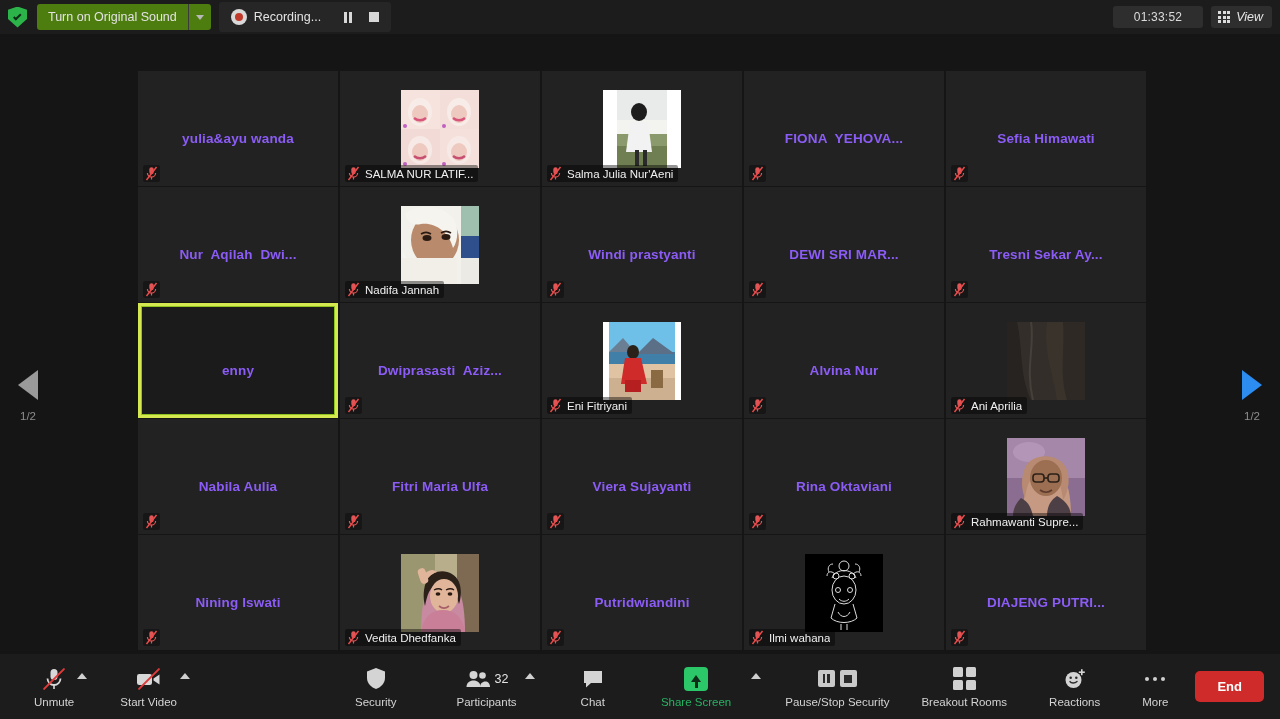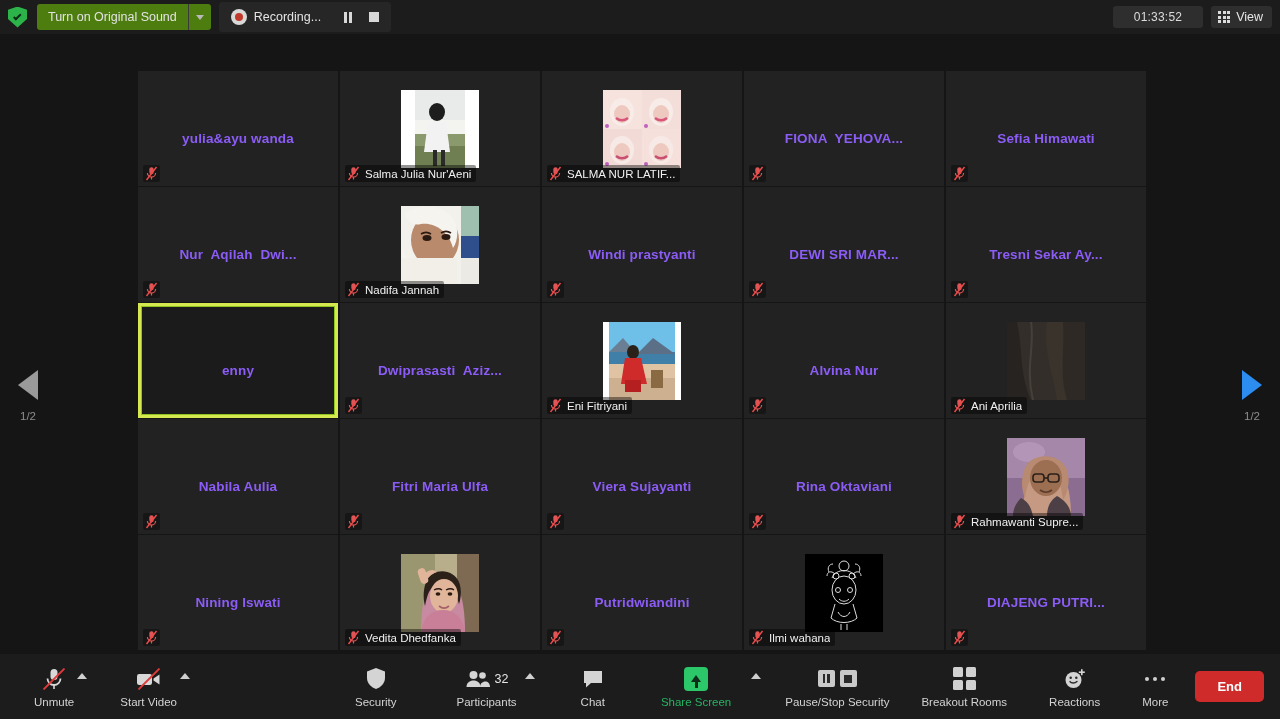--- a/index.html
+++ b/index.html
@@ -58,21 +58,21 @@
   .ic-pause i { display: block; width: 3px; height: 11px; background: #d8d8d8; }
   .ic-stop { width: 10px; height: 10px; background: #d8d8d8; }
 
   .topbar-right { margin-left: auto; display: flex; align-items: center; gap: 8px; padding-right: 8px; }
   .timer {
     background: #2e2e2e; border-radius: 3px; padding: 4px 21px;
     font-size: 12px; color: #dcdcdc; letter-spacing: .2px;
   }
   .viewbtn {
     background: #2e2e2e; border-radius: 3px; padding: 4px 9px 4px 7px;
-    display: flex; align-items: center; gap: 6px; font-size: 12.5px; color: #e6e6e6; cursor: pointer;
+    display: flex; align-items: center; gap: 6px; font-size: 12.5px; color: #e6e6e6; cursor: pointer; font-style: italic;
   }
   .grid-ic { display: grid; grid-template-columns: repeat(3,3px); grid-template-rows: repeat(3,3px); gap: 1.5px; }
   .grid-ic span { background: #dcdcdc; display: block; width: 3px; height: 3px; }
 
   
   .stage { position: absolute; top: 34px; left: 0; width: 1280px; height: 620px; background: #151515; }
   .grid {
     position: absolute; left: 138px; top: 37px;
     display: grid;
     grid-template-columns: repeat(5, 200px);
@@ -221,42 +221,20 @@
     <div class="grid" id="tile-grid">
         <div class="tile">
           <div class="tile-name-center">yulia&amp;ayu wanda</div>
           <div class="badge nolabel">
             <svg class="mic-off" viewBox="0 0 13 15">
     <rect x="4.3" y="1.2" width="4.4" height="7" rx="2.2" fill="#e05555"></rect>
     <path d="M2.4 7a4.1 4.1 0 0 0 8.2 0" stroke="#e05555" stroke-width="1.2" fill="none"></path>
     <rect x="5.9" y="10.8" width="1.2" height="2.7" fill="#e05555"></rect>
     <line x1="1.5" y1="14" x2="11.5" y2="1" stroke="#ef4b4b" stroke-width="1.4"></line>
   </svg>
-          </div>
-        </div>
-        <div class="tile">
-          <svg class="av" viewBox="0 0 78 78">
-            <rect width="78" height="78" fill="#ffffff"></rect>
-    <rect x="14" y="0" width="50" height="78" fill="#f3f3f0"></rect>
-    <rect x="14" y="44" width="50" height="34" fill="#8a9a6c"></rect>
-    <rect x="14" y="56" width="50" height="22" fill="#6f7f52"></rect>
-    <rect x="14" y="0" width="50" height="30" fill="#e9eaea"></rect>
-    <ellipse cx="36" cy="22" rx="8" ry="9" fill="#1d1d1d"></ellipse>
-    <path d="M27 32h18l4 30H23z" fill="#f2f2f2"></path>
-    <rect x="32" y="60" width="4" height="16" fill="#2a2a2a"></rect>
-            <rect x="40" y="60" width="4" height="16" fill="#2a2a2a"></rect>
-          </svg>
-          <div class="badge">
-            <svg class="mic-off" viewBox="0 0 13 15">
-    <rect x="4.3" y="1.2" width="4.4" height="7" rx="2.2" fill="#e05555"></rect>
-    <path d="M2.4 7a4.1 4.1 0 0 0 8.2 0" stroke="#e05555" stroke-width="1.2" fill="none"></path>
-    <rect x="5.9" y="10.8" width="1.2" height="2.7" fill="#e05555"></rect>
-    <line x1="1.5" y1="14" x2="11.5" y2="1" stroke="#ef4b4b" stroke-width="1.4"></line>
-  </svg>
-            <span class="badge-name">Salma Julia Nur'Aeni</span>
           </div>
         </div>
         <div class="tile">
           <svg class="av" viewBox="0 0 78 78">
             <rect width="78" height="78" fill="#f2dcd8"></rect>
     <g>
       <rect x="0" y="0" width="39" height="39" fill="#f6e3de"></rect>
               <rect x="39" y="0" width="39" height="39" fill="#f3ded9"></rect>
       <rect x="0" y="39" width="39" height="39" fill="#f2dbd6"></rect>
               <rect x="39" y="39" width="39" height="39" fill="#f5e0db"></rect>
@@ -282,20 +260,42 @@
             <svg class="mic-off" viewBox="0 0 13 15">
     <rect x="4.3" y="1.2" width="4.4" height="7" rx="2.2" fill="#e05555"></rect>
     <path d="M2.4 7a4.1 4.1 0 0 0 8.2 0" stroke="#e05555" stroke-width="1.2" fill="none"></path>
     <rect x="5.9" y="10.8" width="1.2" height="2.7" fill="#e05555"></rect>
     <line x1="1.5" y1="14" x2="11.5" y2="1" stroke="#ef4b4b" stroke-width="1.4"></line>
   </svg>
             <span class="badge-name">SALMA NUR LATIF...</span>
           </div>
         </div>
         <div class="tile">
+          <svg class="av" viewBox="0 0 78 78">
+            <rect width="78" height="78" fill="#ffffff"></rect>
+    <rect x="14" y="0" width="50" height="78" fill="#f3f3f0"></rect>
+    <rect x="14" y="44" width="50" height="34" fill="#8a9a6c"></rect>
+    <rect x="14" y="56" width="50" height="22" fill="#6f7f52"></rect>
+    <rect x="14" y="0" width="50" height="30" fill="#e9eaea"></rect>
+    <ellipse cx="36" cy="22" rx="8" ry="9" fill="#1d1d1d"></ellipse>
+    <path d="M27 32h18l4 30H23z" fill="#f2f2f2"></path>
+    <rect x="32" y="60" width="4" height="16" fill="#2a2a2a"></rect>
+            <rect x="40" y="60" width="4" height="16" fill="#2a2a2a"></rect>
+          </svg>
+          <div class="badge">
+            <svg class="mic-off" viewBox="0 0 13 15">
+    <rect x="4.3" y="1.2" width="4.4" height="7" rx="2.2" fill="#e05555"></rect>
+    <path d="M2.4 7a4.1 4.1 0 0 0 8.2 0" stroke="#e05555" stroke-width="1.2" fill="none"></path>
+    <rect x="5.9" y="10.8" width="1.2" height="2.7" fill="#e05555"></rect>
+    <line x1="1.5" y1="14" x2="11.5" y2="1" stroke="#ef4b4b" stroke-width="1.4"></line>
+  </svg>
+            <span class="badge-name">Salma Julia Nur'Aeni</span>
+          </div>
+        </div>
+        <div class="tile">
           <div class="tile-name-center">FIONA  YEHOVA...</div>
           <div class="badge nolabel">
             <svg class="mic-off" viewBox="0 0 13 15">
     <rect x="4.3" y="1.2" width="4.4" height="7" rx="2.2" fill="#e05555"></rect>
     <path d="M2.4 7a4.1 4.1 0 0 0 8.2 0" stroke="#e05555" stroke-width="1.2" fill="none"></path>
     <rect x="5.9" y="10.8" width="1.2" height="2.7" fill="#e05555"></rect>
     <line x1="1.5" y1="14" x2="11.5" y2="1" stroke="#ef4b4b" stroke-width="1.4"></line>
   </svg>
           </div>
         </div>

